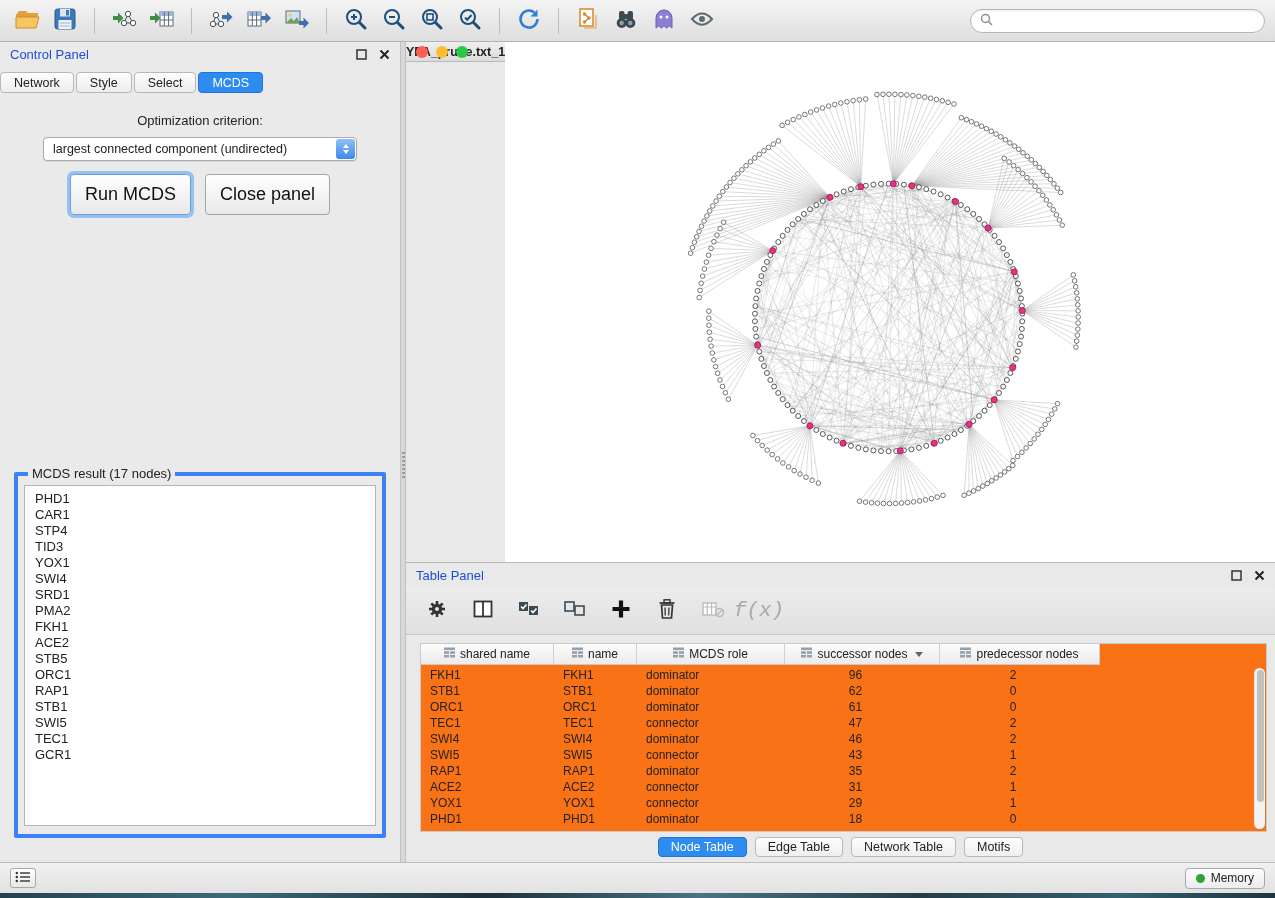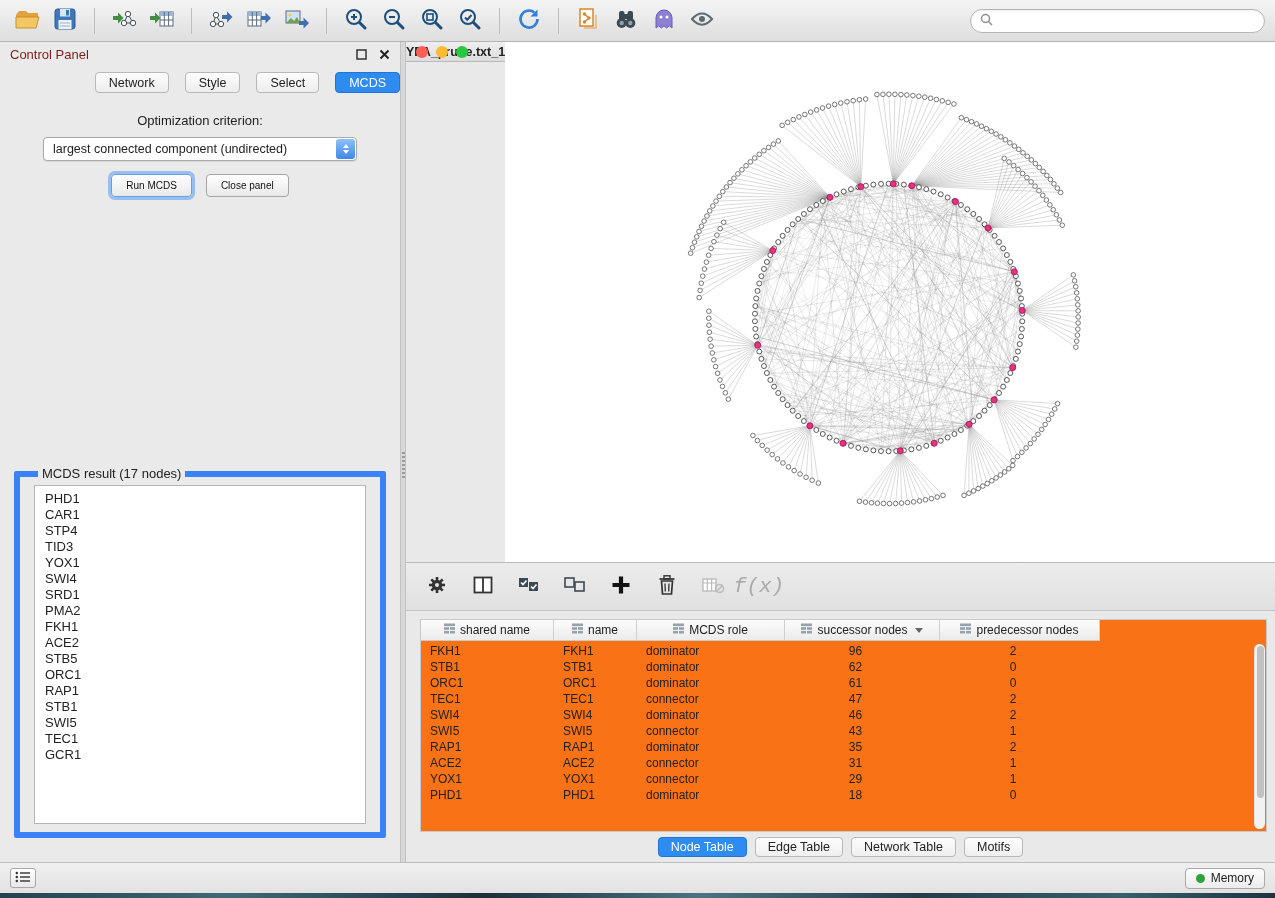--- a/index.html
+++ b/index.html
@@ -13,42 +13,42 @@
   .search{margin-left:auto;width:295px;height:24px;border:1px solid #b6b6b6;border-radius:12px;background:#fff;display:flex;align-items:center;padding:0 9px;gap:6px;box-shadow:inset 0 1px 2px rgba(0,0,0,.08)}
   .search input{border:none;outline:none;flex:1;font-size:12px;background:transparent;font-family:"Liberation Sans",sans-serif}
 
   
   .main{flex:1;display:flex;min-height:0}
   .cpanel{width:400px;flex:0 0 400px;background:#eaeaea;display:flex;flex-direction:column;min-height:0}
   .vsplit{width:6px;flex:0 0 6px;background:#d8d8d8;border-left:1px solid #c2c2c2;border-right:1px solid #c2c2c2;position:relative}
   .vsplit .grip{position:absolute;left:1px;top:50%;width:3px;height:26px;background:repeating-linear-gradient(#9a9a9a 0 2px,transparent 2px 4px)}
   .rightcol{flex:1;display:flex;flex-direction:column;min-width:0;min-height:0;background:#e9e9e9}
 
-  .panel-hd{height:24px;flex:0 0 24px;display:flex;align-items:center;padding:0 10px;font-size:13px;color:#7f1d1d}
+  .panel-hd{height:24px;flex:0 0 24px;display:flex;align-items:center;padding:0 10px;font-size:13px;color:#1d4ed8}
   .panel-hd .wctl{margin-left:auto;display:flex;gap:12px;align-items:center}
   .wbtn{display:flex;align-items:center;justify-content:center;cursor:pointer}
 
   
-  .ctabs{display:flex;justify-content:flex-end;gap:16px;padding:6px 0 8px}
+  .ctabs{display:flex;justify-content:flex-start;gap:2px;padding:6px 0 8px}
   .ctab{height:21px;padding:0 13px;display:flex;align-items:center;font-size:12.5px;background:linear-gradient(#fdfdfd,#ededed);border:1px solid #b8b8b8;border-radius:4px;color:#222;cursor:pointer}
   .ctab.on{background:#2e8bef;border-color:#2275d6;color:#fff}
 
   .crit-label{text-align:center;margin-top:12px;font-size:13px}
   .selectrow{display:flex;justify-content:center;margin-top:9px}
   .mselect{width:314px;height:24px;background:#fff;border:1px solid #a9a9a9;border-radius:4px;display:flex;align-items:center;padding-left:9px;font-size:12.5px;cursor:pointer;box-shadow:0 1px 1px rgba(0,0,0,.08)}
   .mselect .stepper{margin-left:auto;width:19px;height:20px;margin-right:1px;border-radius:3px;background:linear-gradient(#8ec0f9,#3f87e8);display:flex;flex-direction:column;align-items:center;justify-content:center;gap:2px}
   .tri-up{width:0;height:0;border-left:3.5px solid transparent;border-right:3.5px solid transparent;border-bottom:4.5px solid #fff}
   .tri-dn{width:0;height:0;border-left:3.5px solid transparent;border-right:3.5px solid transparent;border-top:4.5px solid #fff}
 
   .btnrow{display:flex;justify-content:center;gap:14px;margin-top:13px}
-  .pbtn{height:23px;padding:0 14px;font-size:10px;display:flex;align-items:center;background:linear-gradient(#ffffff,#e9e9e9);border:1px solid #a5a5a5;border-radius:4px;cursor:pointer;color:#111}
+  .pbtn{height:41px;padding:0 14px;font-size:18px;display:flex;align-items:center;background:linear-gradient(#ffffff,#e9e9e9);border:1px solid #a5a5a5;border-radius:4px;cursor:pointer;color:#111}
   .pbtn.focus{box-shadow:0 0 0 3px rgba(106,168,245,.65);border-color:#6b9fe0}
 
   .spacer{flex:1}
-  fieldset.mcds{margin:0 14px 24px;border:6px solid #3b82f6;border-radius:2px;height:372px;display:flex;flex-direction:column;padding:4px 14px 8px;min-height:0}
+  fieldset.mcds{margin:0 14px 24px;border:4px solid #3b82f6;border-radius:2px;height:372px;display:flex;flex-direction:column;padding:4px 6px 8px;min-height:0}
   fieldset.mcds legend{font-size:13px;padding:0 4px;margin-left:4px}
   .mcds-list{flex:1;background:#fff;border:1px solid #b5b5b5;overflow:auto;padding:5px 0}
   .mrow{padding:0 10px;height:16px;line-height:16px;font-size:13px;cursor:default}
 
   
   .netwin{height:521px;flex:0 0 521px;display:flex;flex-direction:row;border-bottom:1px solid #b9b9b9}
   .nethd{height:20px;flex:0 0 20px;background:linear-gradient(#efefef,#dcdcdc);border-bottom:1px solid #b9b9b9;display:flex;align-items:center;position:relative}
   .lights{position:absolute;left:10px;display:flex;gap:8px}
   .light{width:12px;height:12px;border-radius:50%}
   .nettitle{margin:0 auto;font-size:12.5px;font-weight:700;color:#222}
@@ -1169,20 +1169,35 @@
             <circle cx="484.6" cy="409.9" r="3.4" fill="#e8327f" stroke="#b0145f" stroke-width="1"></circle>
             <circle cx="446.2" cy="418.4" r="3.4" fill="#e8327f" stroke="#b0145f" stroke-width="1"></circle>
             <circle cx="381.4" cy="409.9" r="3.4" fill="#e8327f" stroke="#b0145f" stroke-width="1"></circle>
             <circle cx="344.2" cy="390.2" r="3.4" fill="#e8327f" stroke="#b0145f" stroke-width="1"></circle>
             <circle cx="285.3" cy="299.4" r="3.4" fill="#e8327f" stroke="#b0145f" stroke-width="1"></circle>
           </svg>
       </div>
     </div>
 
     <div class="tpanel">
+      <div class="panel-hd">
+        <span>Table Panel</span>
+        <span class="wctl">
+          <span class="wbtn">
+              <svg width="11" height="11">
+                <rect x="1" y="1" width="9" height="9" fill="none" stroke="#333" stroke-width="1.5"></rect>
+              </svg>
+            </span>
+          <span class="wbtn">
+              <svg width="11" height="11">
+                <path d="M1.5 1.5l8 8M9.5 1.5l-8 8" stroke="#222" stroke-width="2"></path>
+              </svg>
+            </span>
+        </span>
+      </div>
       <div class="ttoolbar">
         <span class="ticon">
             <span><svg width="22" height="22" viewBox="0 0 22 22">
                 <g stroke="#333" stroke-width="2.6">
                   <line x1="11" y1="3" x2="11" y2="19"></line>
                   <line x1="3" y1="11" x2="19" y2="11"></line>
                   <line x1="5.3" y1="5.3" x2="16.7" y2="16.7"></line>
                   <line x1="16.7" y1="5.3" x2="5.3" y2="16.7"></line>
                 </g>
                 <circle cx="11" cy="11" r="5.2" fill="#333"></circle>

